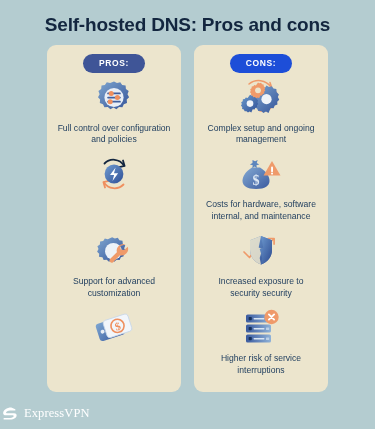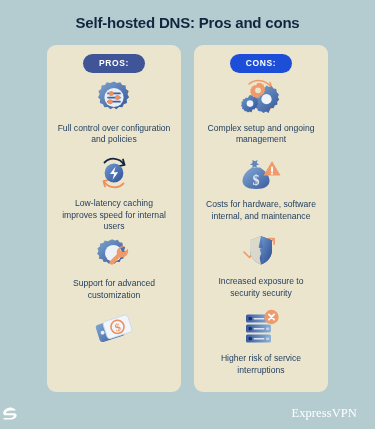--- a/index.html
+++ b/index.html
@@ -13,21 +13,21 @@
     font-family: "Liberation Sans", sans-serif;
     overflow: hidden;
     position: relative;
   }
   .page-title {
     position: absolute;
     top: 14px;
     left: 0;
     width: 375px;
     text-align: center;
-    font-size: 15px;
+    font-size: 19px;
     font-weight: bold;
     color: #13263f;
     letter-spacing: -0.2px;
   }
   .columns {
     position: absolute;
     top: 45px;
     left: 47px;
     width: 281px;
     height: 347px;
@@ -79,21 +79,21 @@
     margin-top: 4px;
     padding: 0 4px;
   }
   .footer {
     position: absolute;
     left: 0;
     bottom: 6px;
     width: 375px;
     display: flex;
     align-items: center;
-    justify-content: space-between;
+    justify-content: flex-start;
     padding-right: 18px;
     box-sizing: border-box;
     gap: 5px;
   }
   .brand-name {
     font-family: "Liberation Serif", serif;
     font-size: 12.5px;
     color: #ffffff;
     letter-spacing: 0.1px;
   }
@@ -141,21 +141,20 @@
             </linearGradient>
           </defs>
           <path d="M10.5 9.5 A12.5 12.5 0 0 1 30 11.5" fill="none" stroke="#13263f" stroke-width="1.8" stroke-linecap="round"></path>
           <path d="M29 6.5 l1.6 5.4 -5.4 1.2" fill="none" stroke="#13263f" stroke-width="1.8" stroke-linecap="round" stroke-linejoin="round"></path>
           <path d="M29.5 30.5 A12.5 12.5 0 0 1 10 28.5" fill="none" stroke="#ef8f5e" stroke-width="1.8" stroke-linecap="round"></path>
           <path d="M11 33.5 l-1.6-5.4 5.4-1.2" fill="none" stroke="#ef8f5e" stroke-width="1.8" stroke-linecap="round" stroke-linejoin="round"></path>
           <circle cx="20" cy="20" r="9.4" fill="url(#gblue2)"></circle>
           <path d="M21.6 13.4 l-5.6 7.6 h4.1 l-1.6 6 5.6-7.8 h-4.1z" fill="#ffffff"></path>
         </svg>
       </div>
-      <div class="item-label">Low-latency caching improves speed for internal users</div>
     </div>
 
     <div class="item">
       <div class="icon-wrap">
         <svg width="40" height="40" viewBox="0 0 40 40">
           <defs>
             <linearGradient id="gblue3" x1="0" y1="0" x2="1" y2="1">
               <stop offset="0%" stop-color="#7fa6cf"></stop>
                 <stop offset="100%" stop-color="#34549a"></stop>
             </linearGradient>

